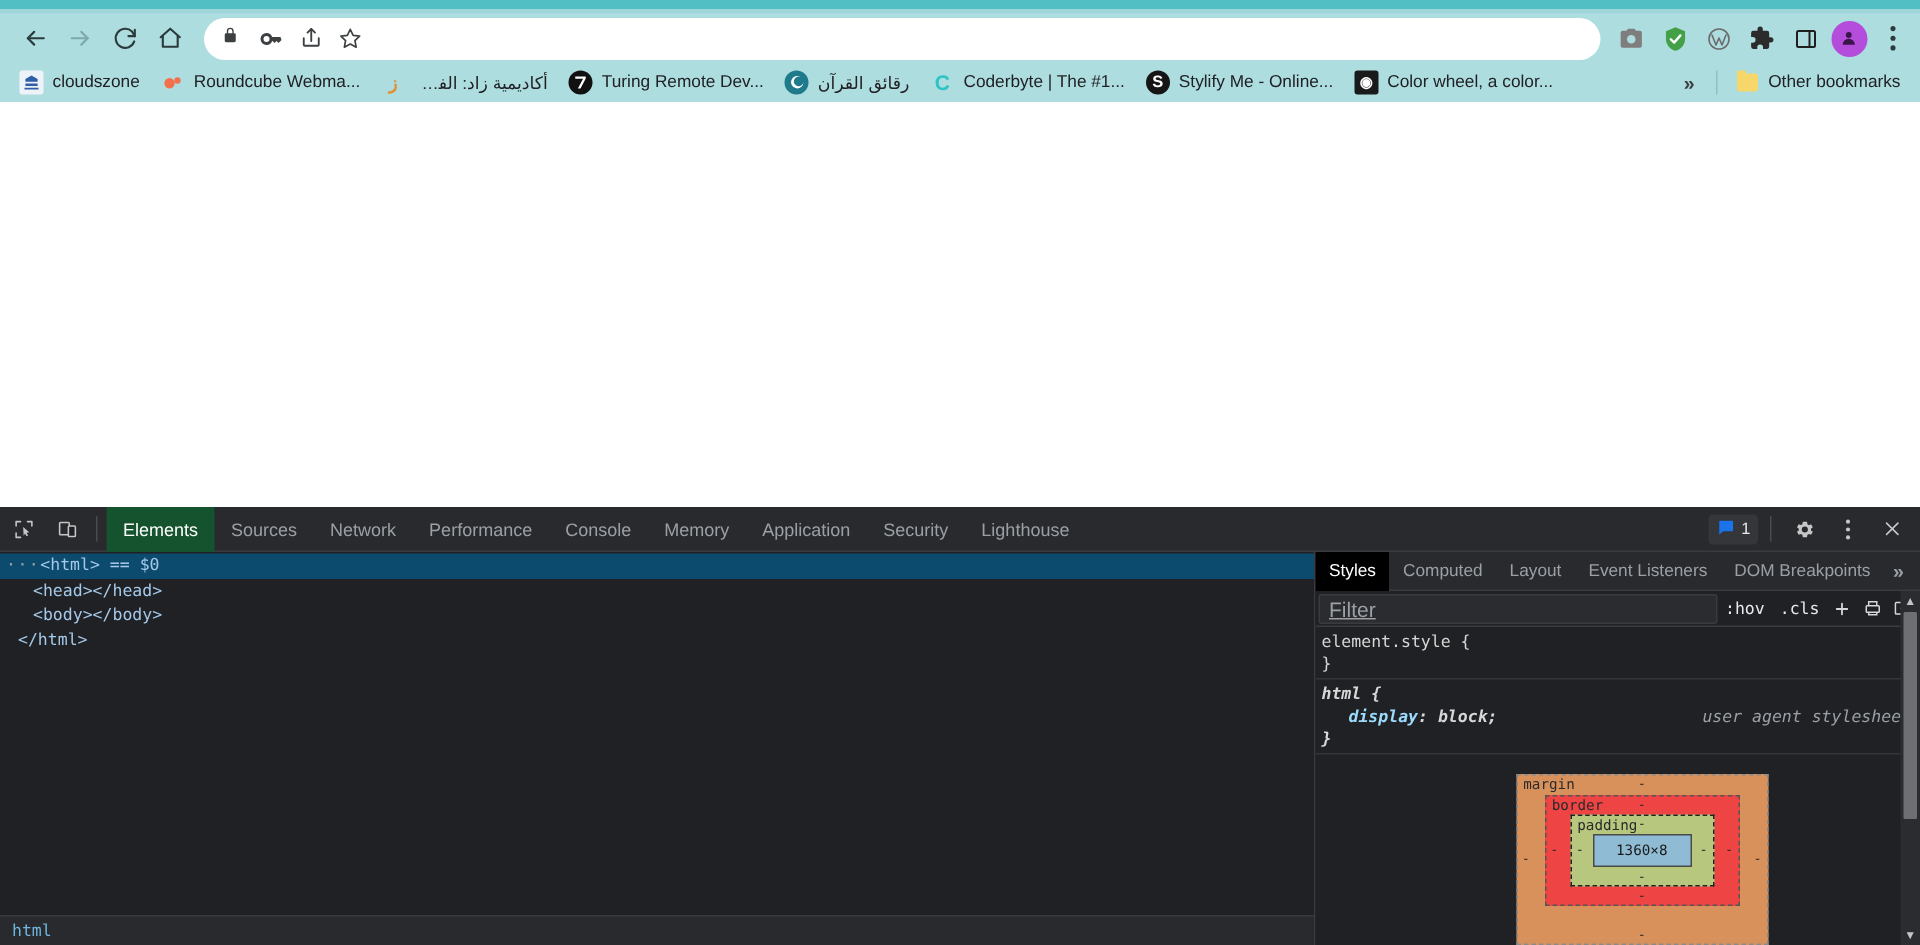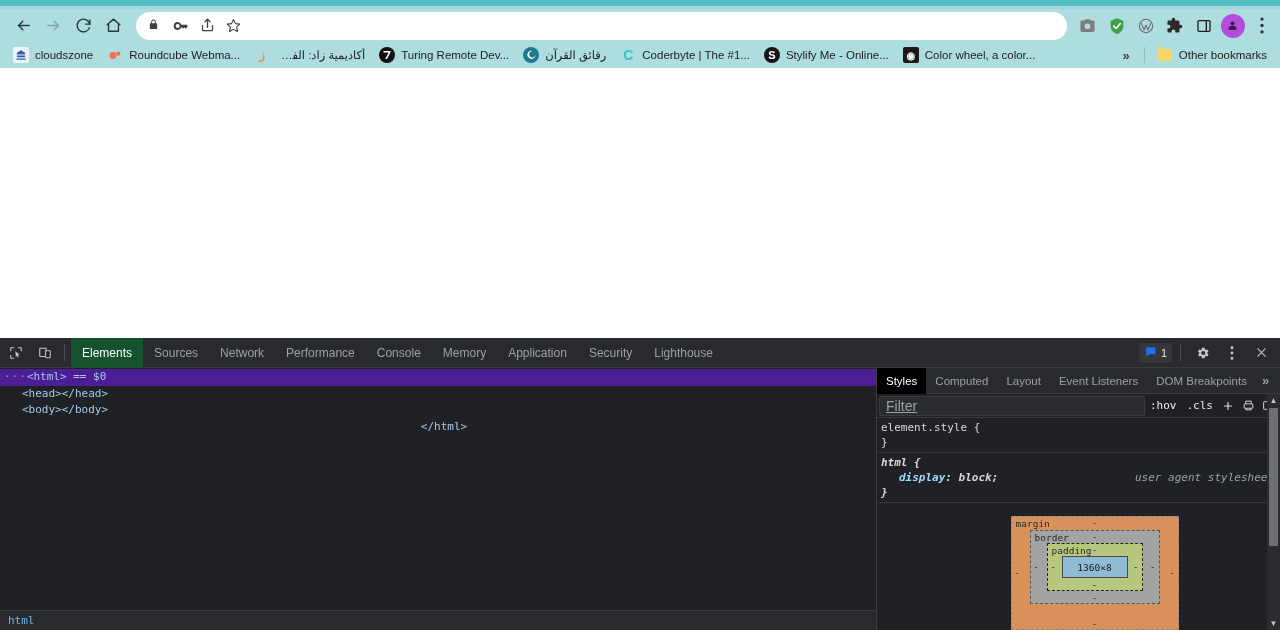--- a/index.html
+++ b/index.html
@@ -179,23 +179,23 @@
     position: relative;
     overflow: hidden;
   }
   .dom-tree {
     font-family: "DejaVu Sans Mono", monospace;
     font-size: 11px;
     line-height: 16.5px;
     padding-top: 1px;
   }
   .dom-row { height: 16.5px; white-space: nowrap; padding-left: 4px; color: #a5c9ea; }
-  .dom-row.selected { background: #4c1d95; }
+  .dom-row.selected { background: #0c4a6e; }
   .ind1 { padding-left: 22px; }
-  .ind2 { padding-left: 12px; text-align: center; }
+  .ind2 { padding-left: 12px; }
   .ellip { color: #9aa0a6; letter-spacing: 1px; }
 
   .crumbs {
     position: absolute; left:0; bottom:0;
     width: 876px; height: 20px;
     background: #292a2d;
     border-top: 1px solid #3a3b3e;
     display: flex; align-items: center;
   }
   .crumb {
@@ -274,21 +274,21 @@
     width: 168px;
     border: 1px dashed #8a8a8a;
     background: #d9915c;
     padding: 13px 18px 13px 18px;
     position: relative;
     font-family: "DejaVu Sans Mono", monospace;
     font-size: 9.5px;
     color: #222;
   }
   .bm-border {
-    background: #a3a3a3;
+    background: #ef4444;
     border: 1px dashed #555;
     padding: 12px 16px;
     position: relative;
   }
   .bm-padding {
     background: #b7c77e;
     border: 1px dashed #222;
     padding: 12px 14px;
     position: relative;
   }

